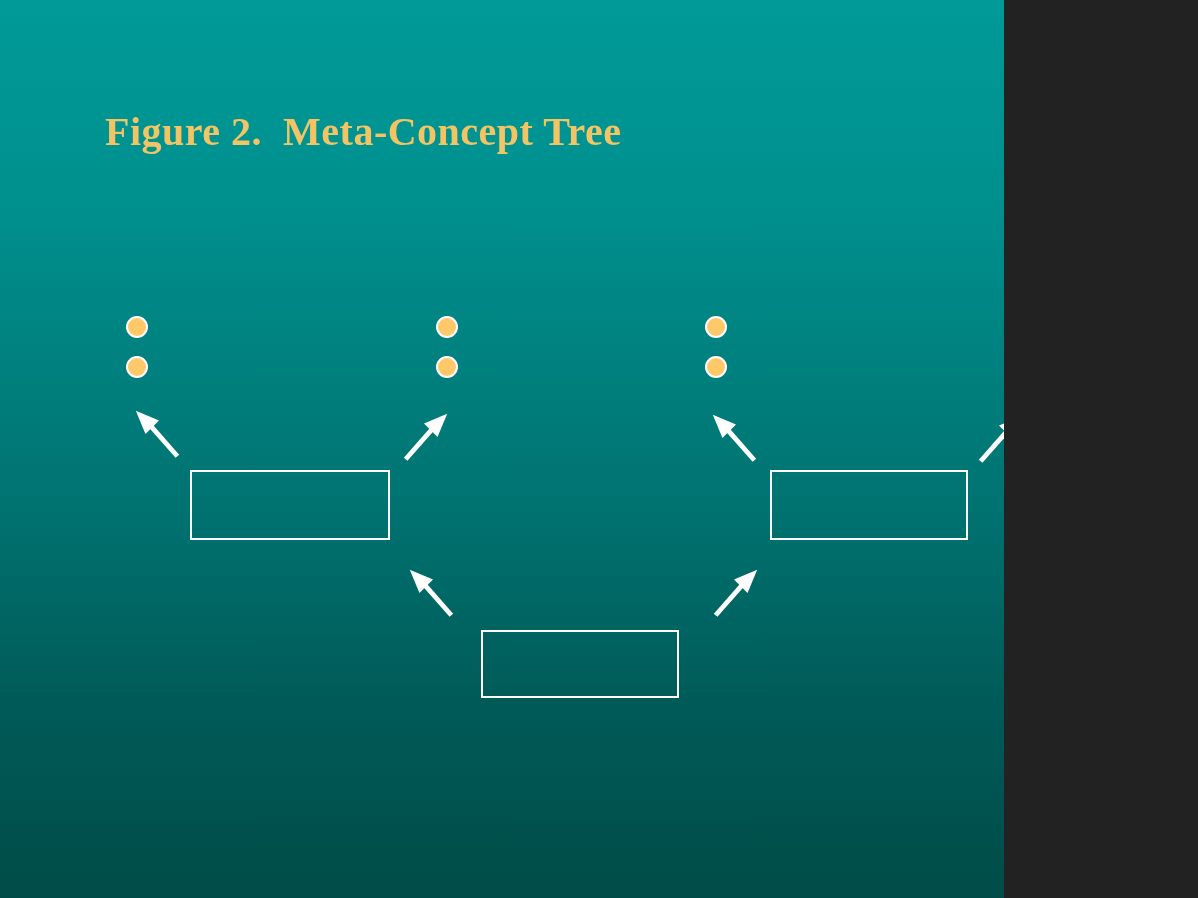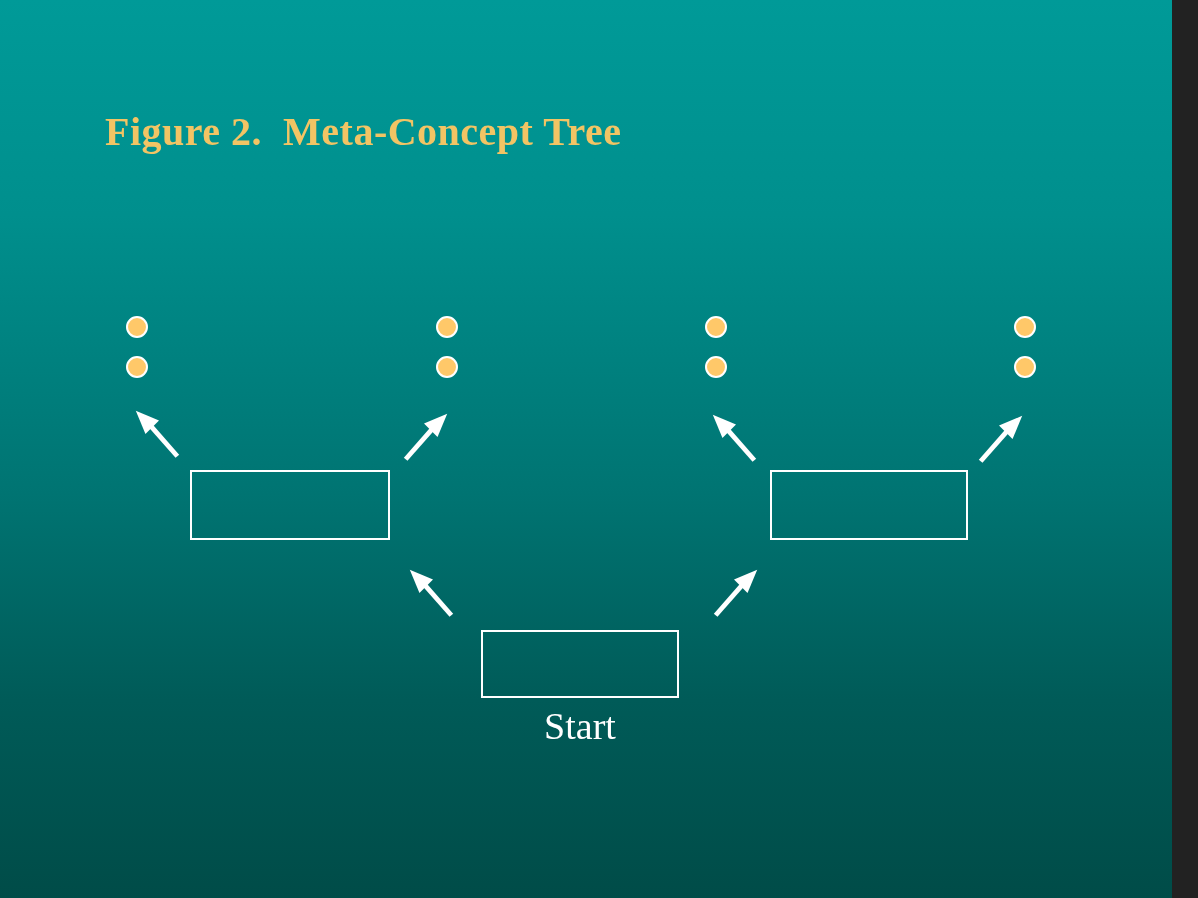--- a/index.html
+++ b/index.html
@@ -1,18 +1,18 @@
 <!DOCTYPE html>
 <html style="--background-top: #009A98; --background-mid: #007472; --background-bottom: #004C48; --title-text: #F2C464; --start-text: #FFFFFF; --dot-fill: #FFC869; --outline: #FFFFFF;"><head>
 <meta charset="utf-8">
 <style>
   html, body { margin: 0; padding: 0; background: #222; }
   .slide {
     position: relative;
-    width: 1172px; height: 898px;
+    width: 1004px; height: 898px;
     overflow: hidden;
     background: linear-gradient(180deg,
       var(--background-top, #009A98) 0%,
       #008F8D 24%,
       var(--background-mid, #007472) 55%,
       #005B58 78%,
       var(--background-bottom, #004C48) 100%);
     font-family: "Liberation Serif", serif;
   }
   .title {
@@ -90,15 +90,14 @@
   </svg>
   <svg class="arrow" style="left:705px; top:564px" viewBox="0 0 60 60">
     <polygon points="54,6 30,16 44,30"></polygon>
     <line x1="40" y1="20" x2="11" y2="53"></line>
   </svg>
 
   <div class="box" style="left:190px; top:470px; width:200px; height:70px"></div>
   <div class="box" style="left:770px; top:470px; width:198px; height:70px"></div>
   <div class="box" style="left:481px; top:630px; width:198px; height:68px"></div>
 
-  <div class="start-label">Start</div>
 
 </div>
 
 </body></html>

